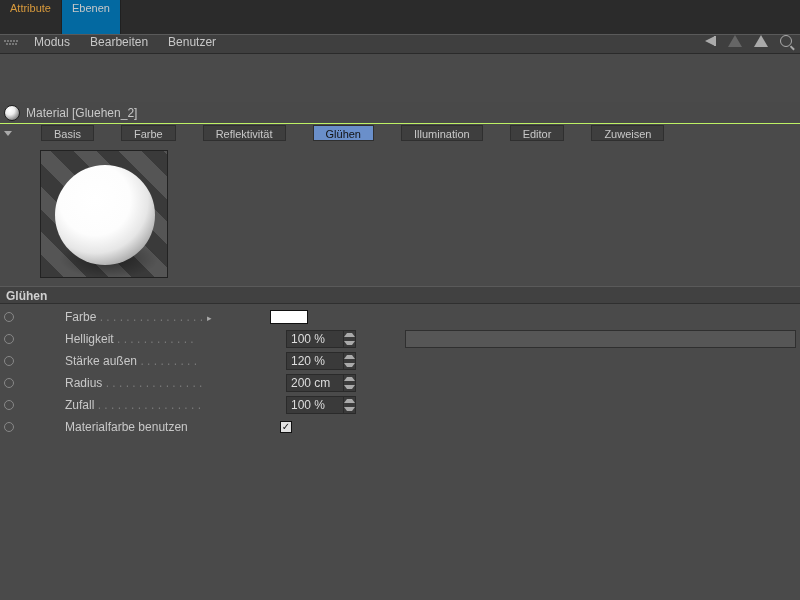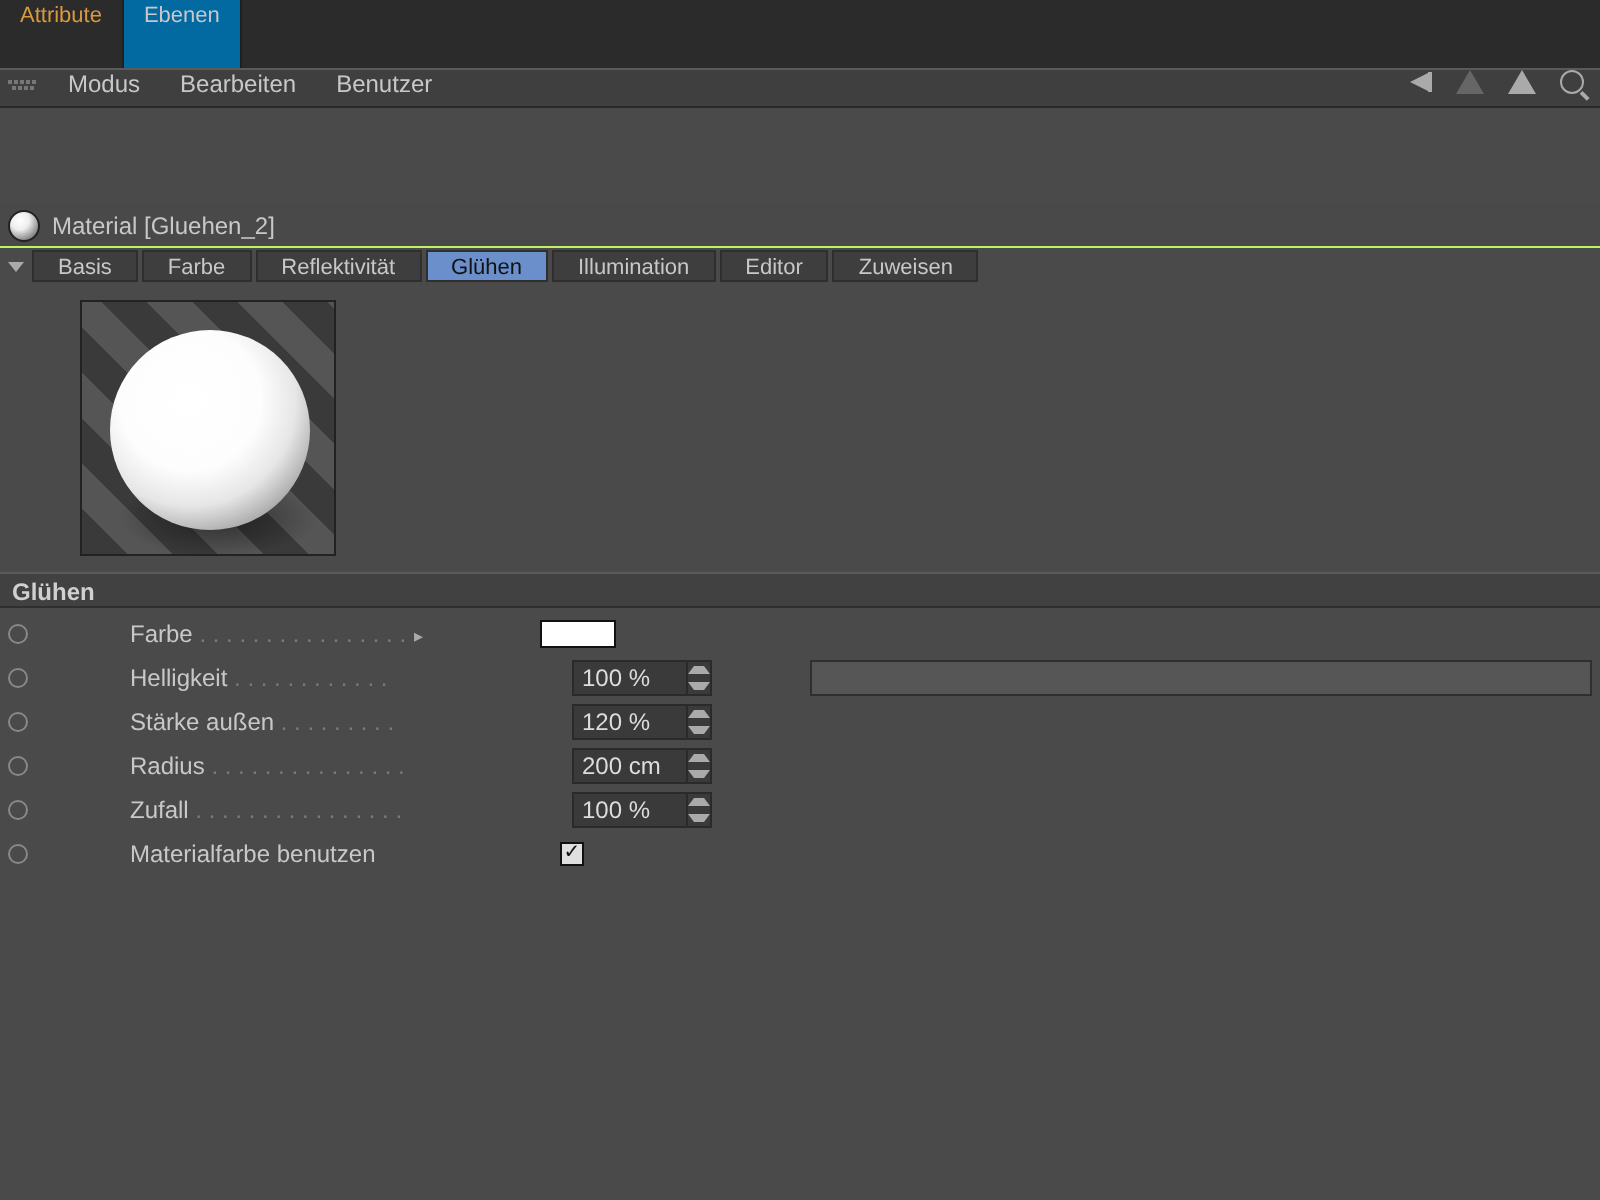--- a/index.html
+++ b/index.html
@@ -22,21 +22,21 @@
   .nav-up { width: 0; height: 0; border-left:7px solid transparent; border-right:7px solid transparent; border-bottom:12px solid #aaa; }
   .nav-up.dim { border-bottom-color:#666; }
   .search-icn { width: 12px; height: 12px; border: 1.5px solid #aaa; border-radius: 50%; position: relative; }
   .search-icn::after { content: ""; position: absolute; width: 5px; height: 1.5px; background: #aaa; bottom: -2px; right: -4px; transform: rotate(45deg); }
 
   
   .mat-header { display: flex; align-items: center; height: 22px; background:#494949; border-bottom:1px solid #bef264; padding-left:4px;margin-top:48px; }
   .mat-ball { width: 16px; height: 16px; border-radius: 50%; background: radial-gradient(circle at 35% 30%, #fff 0%, #eee 35%, #888 75%, #444 100%); border:1px solid #222; margin-right:6px; }
 
   
-  .channel-tabs { display:flex; align-items:center; height:18px; padding-left:4px; }
+  .channel-tabs { display:flex; align-items:center; height:18px; padding-left:4px;gap:25px; }
   .disclose { width:0; height:0; border-left:4px solid transparent; border-right:4px solid transparent; border-top:5px solid #aaa; margin-right:4px; }
   .ch-tab { padding:2px 12px; border:1px solid #2f2f2f; background:#3e3e3e; margin-right:2px; cursor:pointer; font-size:11px; height:16px; line-height:12px; }
   .ch-tab.active { background:#6a8fca; color:#111; }
 
   
   .preview-wrap { padding:8px 0 8px 40px; }
   .preview { width:128px; height:128px; border:1px solid #222; position:relative; overflow:hidden; background:
     repeating-linear-gradient(45deg, #3a3a3a 0 16px, #555 16px 32px); }
   .preview .sphere { position:absolute; top:14px; left:14px; width:100px; height:100px; border-radius:50%; background: radial-gradient(circle at 40% 35%, #ffffff 0%, #fdfdfd 40%, #e6e6e6 60%, #9a9a9a 82%, #4a4a4a 100%); }
   .preview .shadow { position:absolute; left:18px; top:88px; width:100px; height:40px; border-radius:50%; background: radial-gradient(ellipse at center, rgba(0,0,0,0.45) 0%, rgba(0,0,0,0) 70%); }

